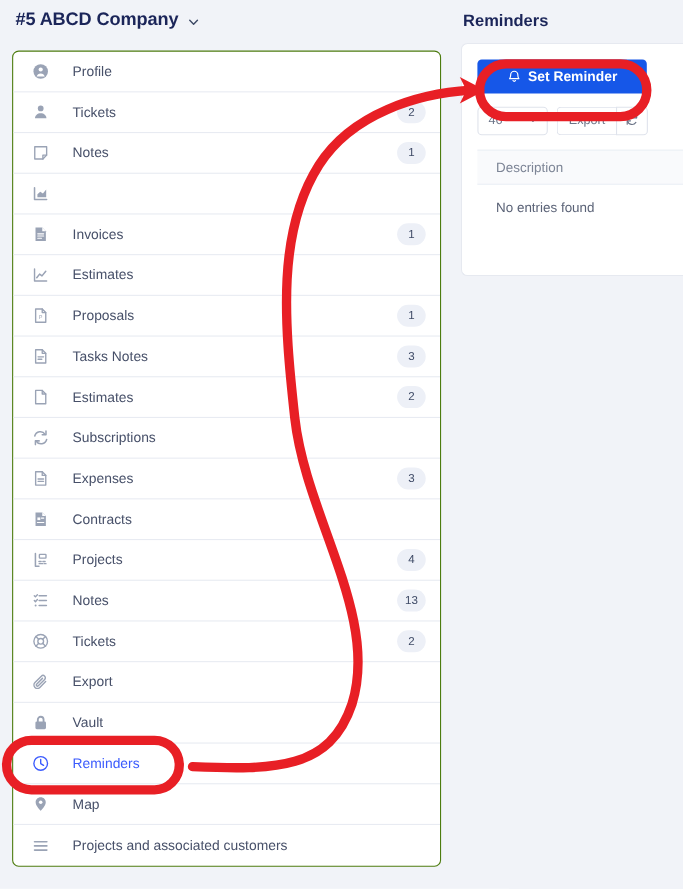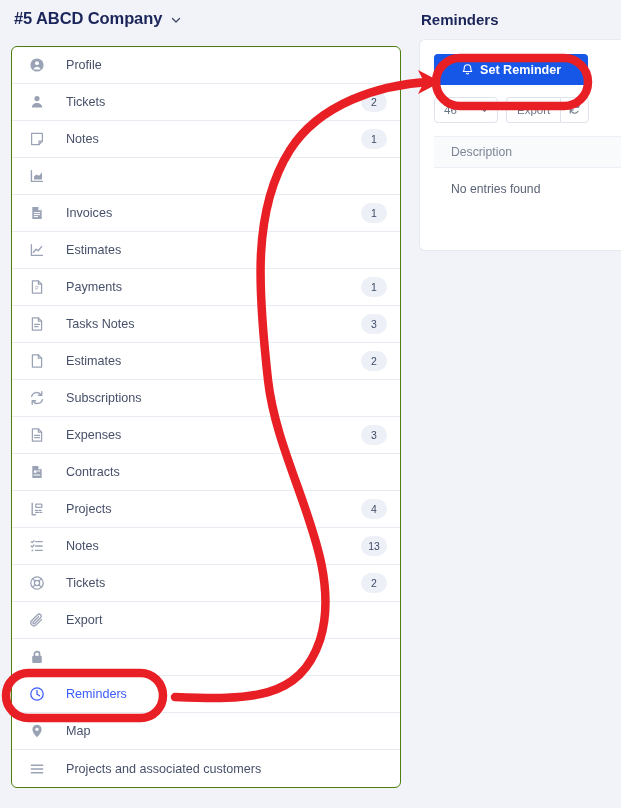--- a/index.html
+++ b/index.html
@@ -302,21 +302,21 @@
           <span class="nav-label">Estimates</span>
         </div>
         <div class="nav-item">
           <span class="nav-icon">
             <svg width="16" height="16" viewBox="0 0 16 16" fill="none" stroke="currentColor" stroke-width="1.25" stroke-linecap="round" stroke-linejoin="round">
               <path d="M3.4 1.9h6l3.2 3.2v8.9H3.4z"></path>
               <path d="M9.4 1.9v3.3h3.2"></path>
               <text x="8" y="11.4" font-size="5" fill="currentColor" stroke="none" text-anchor="middle" font-family="Liberation Sans">P</text>
             </svg>
           </span>
-          <span class="nav-label">Payments</span>
+          <span class="nav-label">Proposals</span>
           <span class="badge">1</span>
         </div>
         <div class="nav-item">
           <span class="nav-icon">
             <svg width="16" height="16" viewBox="0 0 16 16" fill="none" stroke="currentColor" stroke-width="1.25" stroke-linecap="round" stroke-linejoin="round">
               <path d="M3.4 1.9h6l3.2 3.2v8.9H3.4z"></path>
               <path d="M9.4 1.9v3.3h3.2"></path>
               <path d="M5.6 8.4h5M5.6 10.6h3.4"></path>
             </svg>
           </span>
@@ -409,20 +409,21 @@
           </span>
           <span class="nav-label">Export</span>
         </div>
         <div class="nav-item">
           <span class="nav-icon">
             <svg width="16" height="16" viewBox="0 0 16 16" fill="none" stroke="currentColor" stroke-width="1.25" stroke-linecap="round" stroke-linejoin="round">
               <rect x="3.2" y="6.8" width="9.6" height="7.2" rx="1.3" fill="currentColor" stroke="none"></rect>
               <path d="M5.4 6.8V5.2a2.6 2.6 0 0 1 5.2 0v1.6" stroke-width="1.7"></path>
             </svg>
           </span>
+          <span class="nav-label">Vault</span>
         </div>
         <div class="nav-item active">
           <span class="nav-icon">
             <svg width="16" height="16" viewBox="0 0 16 16" fill="none" stroke="currentColor" stroke-width="1.25" stroke-linecap="round" stroke-linejoin="round">
               <circle cx="8" cy="8" r="6.2" stroke-width="1.25"></circle>
               <polyline points="8,4.4 8,8.2 10.6,9.8" stroke-width="1.25"></polyline>
             </svg>
           </span>
           <span class="nav-label">Reminders</span>
         </div>

